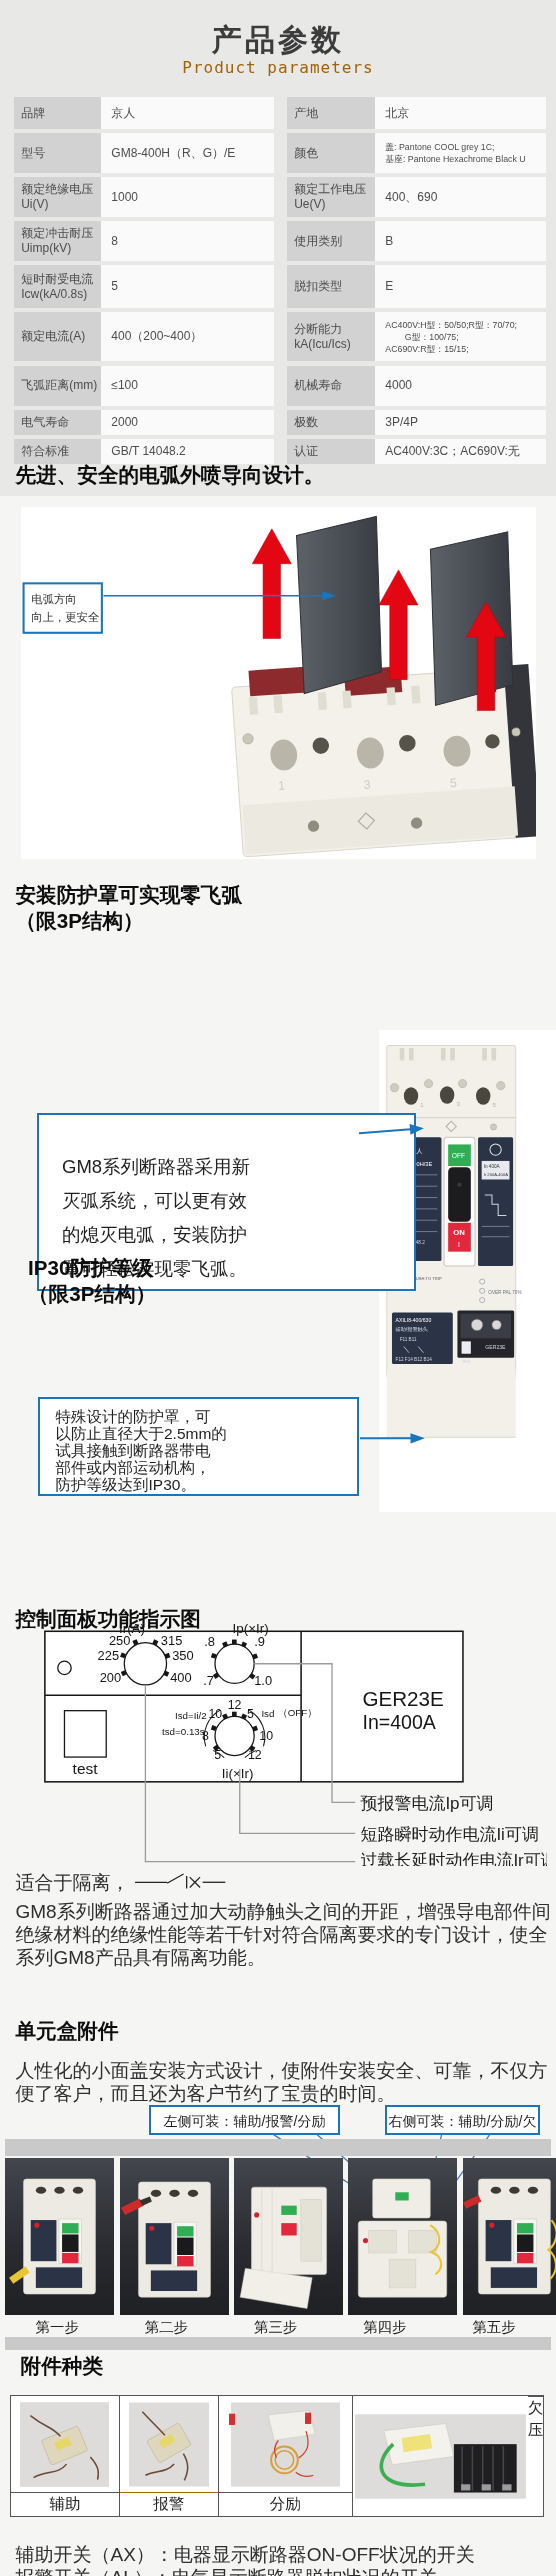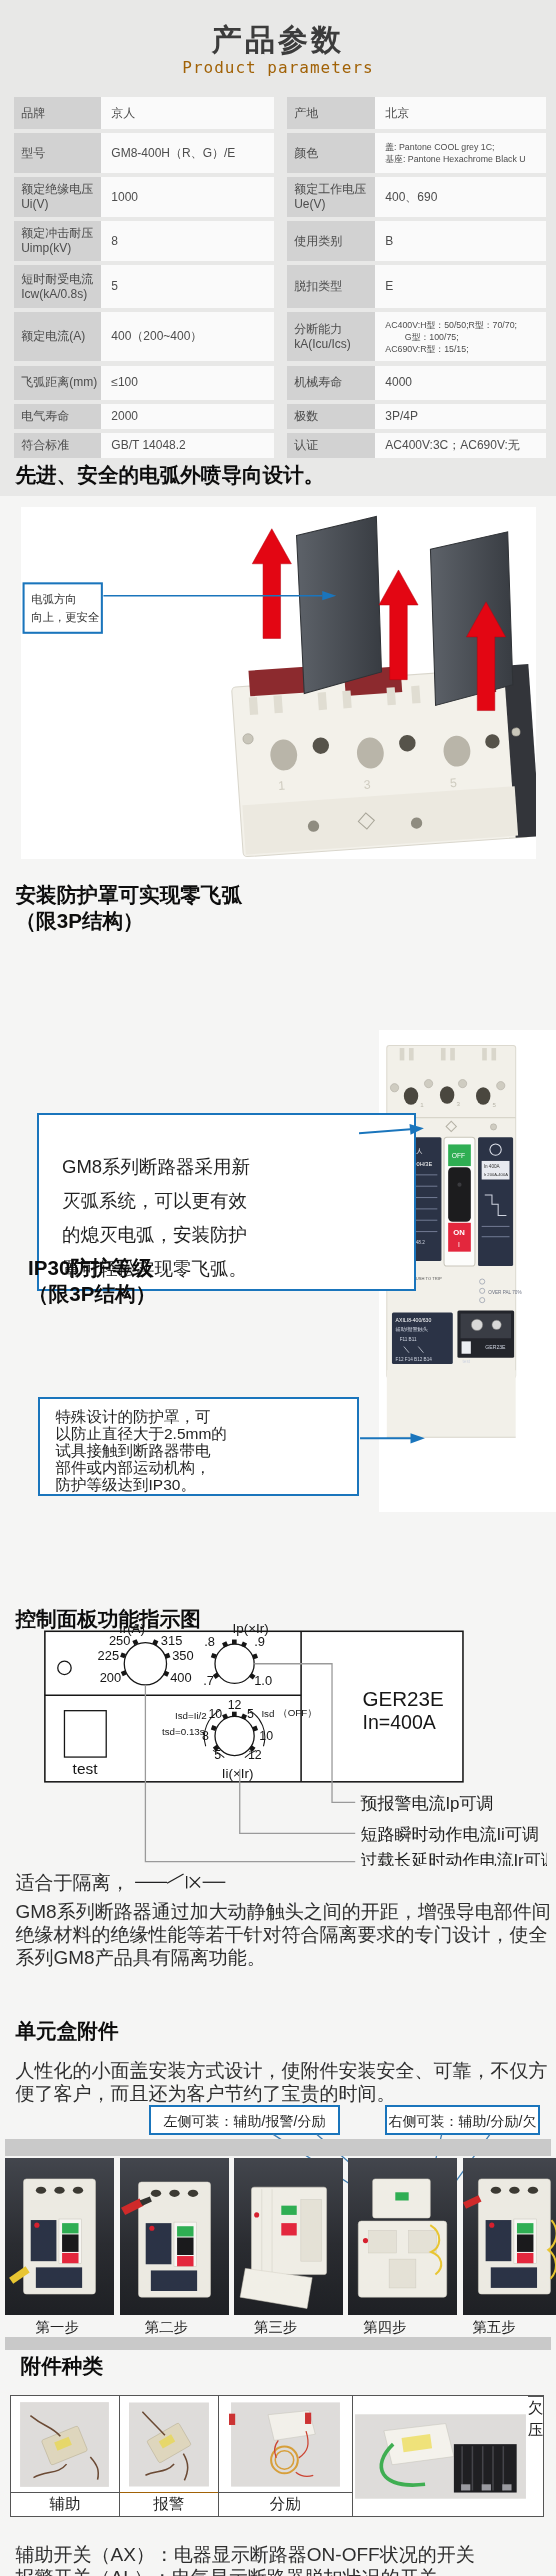--- a/index.html
+++ b/index.html
@@ -10,21 +10,21 @@
   .center{text-align:center;}
   .pre{white-space:pre-line;}
   
   .title{left:0;top:19.6px;width:556px;font-size:30px;font-weight:700;color:#3c3c3c;letter-spacing:3.1px;}
   .subtitle{left:0;top:58px;width:556px;font-size:16px;color:#a16207;font-family:"DejaVu Sans Mono",monospace;letter-spacing:1px;}
   
   #ptable{left:14px;top:97px;width:531px;}
   .prow{display:flex;margin-bottom:4.1px;}
   .prow:nth-child(1){height:32px}.prow:nth-child(2){height:40px}.prow:nth-child(3){height:40px}
   .prow:nth-child(4){height:40px}.prow:nth-child(5){height:43px}.prow:nth-child(6){height:49px}
-  .prow:nth-child(7){height:34px}.prow:nth-child(8){height:25px}.prow:nth-child(9){height:25px}
+  .prow:nth-child(7){height:40px}.prow:nth-child(8){height:25px}.prow:nth-child(9){height:25px}
   .pcell{display:flex;align-items:center;font-size:12px;color:#4d4d4d;line-height:1.25;box-sizing:border-box;}
   .lab{width:87px;background:#d2d2d2;padding-left:7.2px;white-space:pre-line;flex:none;}
   .val{width:173px;background:#fafafa;padding-left:10.3px;white-space:pre-wrap;flex:none;}
   .rlab{width:88px;}
   .rval{width:171px;}
   .gapc{width:13px;flex:none;}
   .prow:nth-child(2) .rv,.prow:nth-child(6) .rv{font-size:8.8px;line-height:1.4;}
   
   .h2{font-size:20.6px;font-weight:700;color:#0d0d0d;line-height:1.25;}
   .para{font-size:19px;color:#2e2e2e;line-height:1.22;}

